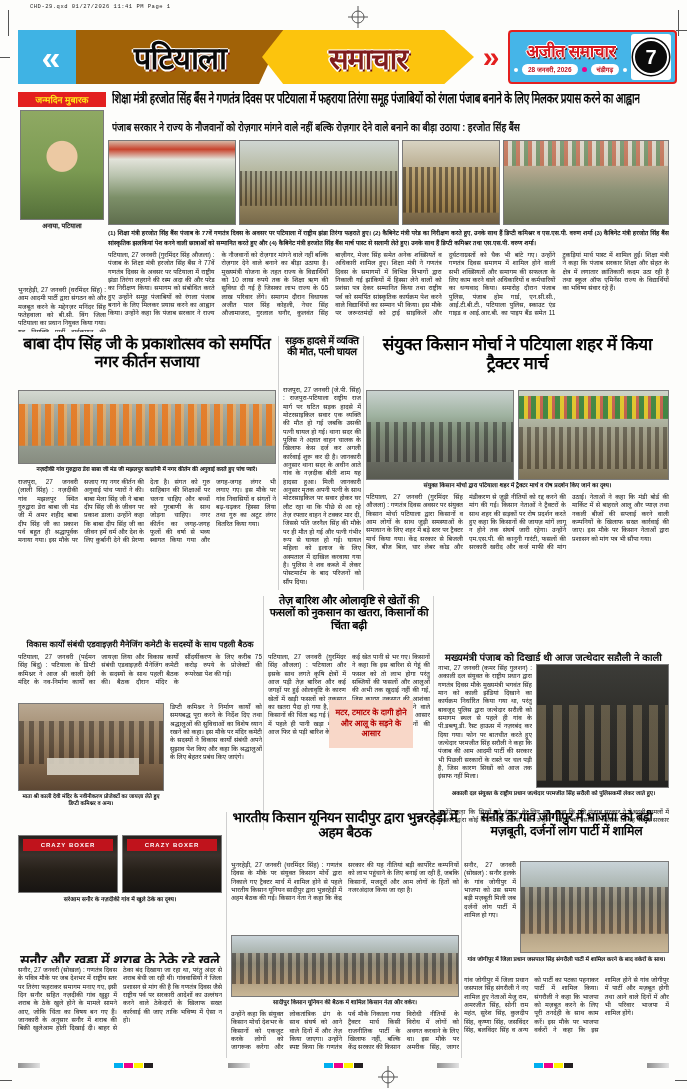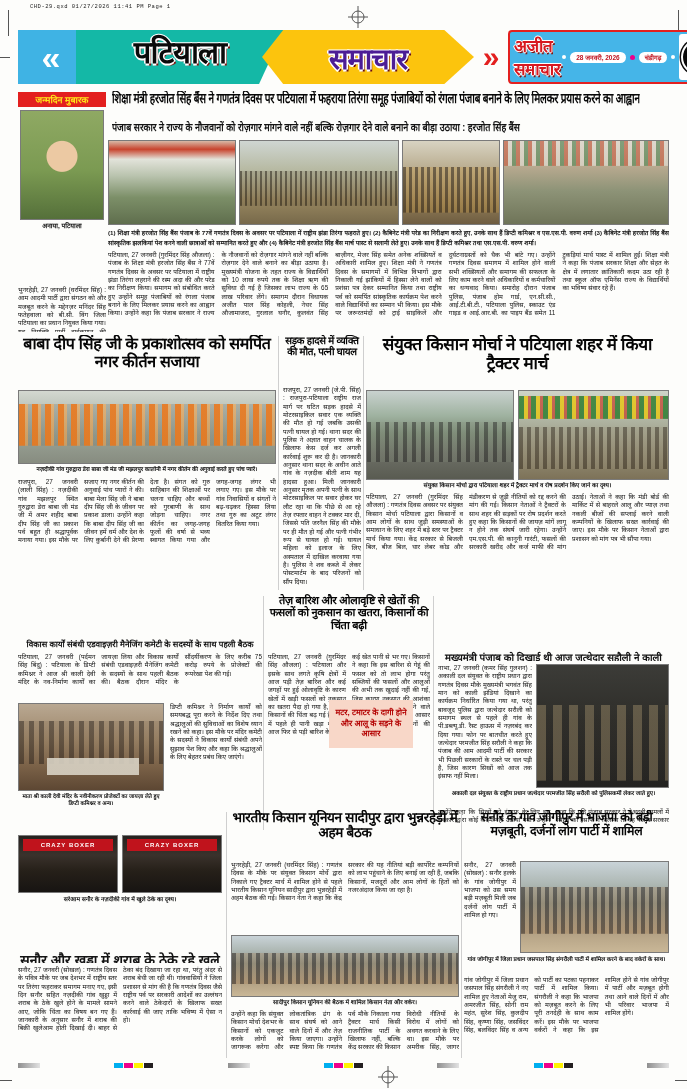--- a/index.html
+++ b/index.html
@@ -65,33 +65,33 @@
       radial-gradient(circle at 50% 42%,#ecc9a3 0 15px,rgba(236,201,163,0) 16px),
       linear-gradient(180deg,#8fa963 0,#7b9a52 55%,#55703a 100%)}
   .sign{position:absolute;left:4%;top:6%;width:92%;height:20%;background:#c0131c;color:#fff;
         font-weight:700;font-size:6px;display:flex;align-items:center;justify-content:center;letter-spacing:1px}
   .vrule{position:absolute;width:1px;background:#cfcfcf}
   .crop{position:absolute;background:#555}
   
   #masthead{display:flex;align-items:stretch}
   .mh-cyan{flex:0 0 66px;background:#3fb3e4;display:flex;align-items:center;justify-content:center;
            color:#fff;font-weight:700;font-size:34px;line-height:1}
-  .mh-red{flex:0 0 208px;background:#14b8a6;margin-left:-8px;clip-path:polygon(0 0,100% 0,88% 100%,0 100%);
-          display:flex;align-items:flex-start;justify-content:center}
+  .mh-red{flex:0 0 208px;background:#a16207;margin-left:-8px;clip-path:polygon(0 0,100% 0,88% 100%,0 100%);
+          display:flex;align-items:center;justify-content:center}
   .mh-yellow{flex:0 0 212px;background:#fcc40d;margin-left:-22px;
           clip-path:polygon(10% 0,86% 0,100% 50%,86% 100%,10% 100%,0 50%);
           display:flex;align-items:center;justify-content:center}
   .mh-chev2{flex:0 0 34px;display:flex;align-items:center;justify-content:center;color:#e3201f;font-weight:700;font-size:30px}
   .mh-blue{flex:1;background:#45b5e8;border:2px solid #e3201f;border-radius:4px;
            display:flex;align-items:center;gap:4px;padding:2px 4px}
   .mh-title1{font-size:31px;font-weight:800;color:#0a0a0a;letter-spacing:-1px;
       text-shadow:-1.5px 0 #fff,1.5px 0 #fff,0 -1.5px #fff,0 1.5px #fff,2px 2px 0 #7e1410}
-  .mh-title2{font-size:29px;font-weight:800;color:#4c1d95;letter-spacing:-1px;
+  .mh-title2{font-size:29px;font-weight:800;color:#7f1d1d;letter-spacing:-1px;
       text-shadow:-1.5px 0 #fff,1.5px 0 #fff,0 -1.5px #fff,0 1.5px #fff,2px 2px 0 #6b0d0d}
-  .mh-brandcol{flex:1;display:flex;align-items:center;justify-content:center;gap:2px}
+  .mh-brandcol{flex:1;display:flex;flex-direction:column;align-items:center;justify-content:center;gap:2px}
   .mh-brand{font-size:17px;font-weight:800;color:#d71920;letter-spacing:-.5px;
       text-shadow:-1px 0 #fff,1px 0 #fff,0 -1px #fff,0 1px #fff,1.5px 1.5px 0 #7e1410}
   .mh-pillrow{display:flex;align-items:center;gap:4px}
   .pill{background:#fff;border-radius:6px;padding:1px 6px;font-size:6.5px;font-weight:700;color:#c01420;white-space:nowrap}
   .dot-w{width:4px;height:4px;border-radius:50%;background:#fff}
   .dot-m{width:5px;height:5px;border-radius:50%;background:#ec008c}
   .mh-pagebox{flex:0 0 40px;height:100%;background:#fff;border-radius:3px;display:flex;align-items:center;justify-content:center}
   .mh-pagecircle{width:36px;height:36px;border-radius:50%;background:#0b0b0b;color:#fff;display:flex;
       align-items:center;justify-content:center;font-size:20px;font-weight:700;border:2px solid #fff;box-shadow:0 0 0 1.5px #0b0b0b}
   .kicker{background:#e3201f;color:#ffe61a;font-weight:700;font-size:9px;display:flex;align-items:center;justify-content:center}

